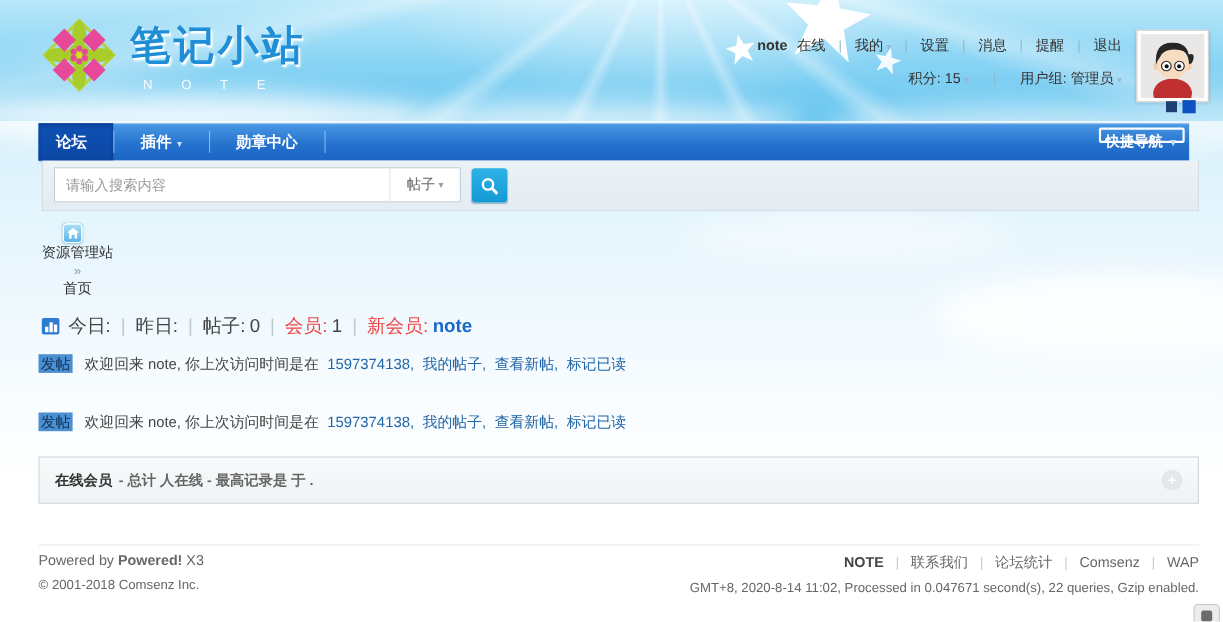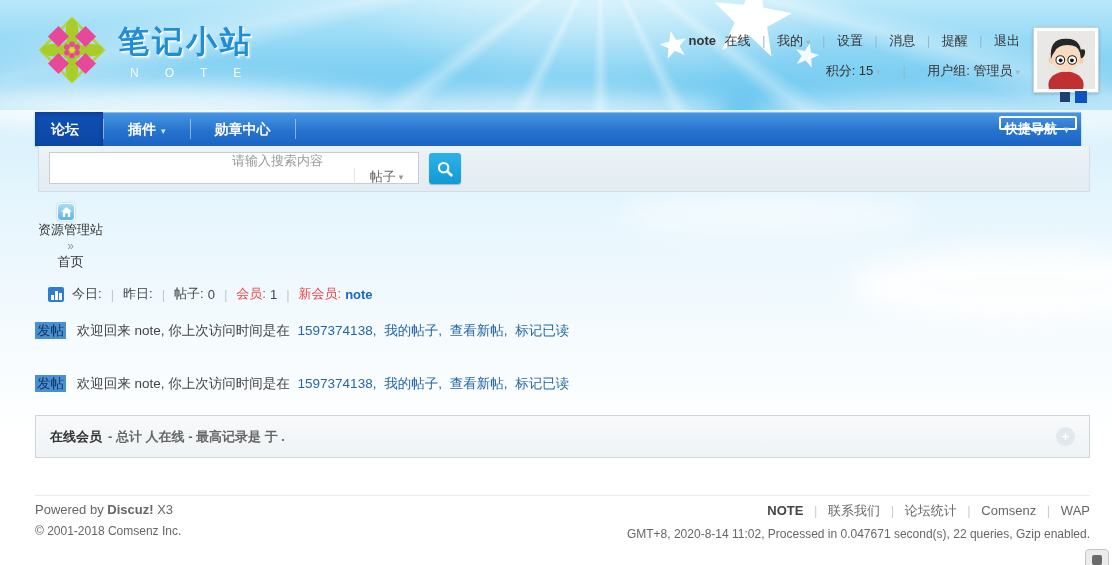--- a/index.html
+++ b/index.html
@@ -26,21 +26,21 @@
   }
   .cloud { position:absolute; background:#fff; border-radius:50%; filter:blur(12px); }
   .star { position:absolute; background:#fff;
     clip-path:polygon(50% 0%,63% 36%,100% 38%,71% 60%,82% 97%,50% 74%,18% 97%,29% 60%,0% 38%,37% 36%);
     filter:drop-shadow(0 0 3px rgba(255,255,255,.9)); }
   
   .logo { position:absolute; top:16px; left:38px; display:flex; align-items:center; cursor:pointer; }
   .logo svg { display:block; }
   .logo-text { margin-left:12px; }
   .site-title {
-    font-size:31px; font-weight:bold; color:#1f8ed6; letter-spacing:3px;
+    font-size:37px; font-weight:bold; color:#1f8ed6; letter-spacing:3px;
     text-shadow:1px 1px 0 #fff, 2px 2px 2px rgba(255,255,255,.7);
   }
   .site-sub { margin-top:3px; padding-left:12px; color:#fefefe; font-size:12px; letter-spacing:26px; opacity:.95; }
   
   .user-menu { position:absolute; top:32px; right:92px; text-align:right; font-size:13px; color:#333; white-space:nowrap; }
   .user-menu .row2 { margin-top:12px; }
   .user-menu a { color:#333; text-decoration:none; cursor:pointer; }
   .uname { font-weight:bold; }
   .sep { color:#8fb6cf; margin:0 8px; font-size:12px; }
   .caret { color:#9db8cd; font-size:9px; margin-left:3px; }
@@ -73,21 +73,21 @@
     color:#fff; font-weight:bold; font-size:13px; cursor:pointer;
   }
   
   .search-strip {
     position:absolute; top:146px; left:38px; width:1052px; height:46px;
     background:linear-gradient(180deg,#ecf2f6 0%,#e3ecf2 100%);
     border:1px solid #d3dde4; border-top:none;
   }
   .search-box {
     position:absolute; left:10px; top:6px; width:370px; height:32px;
-    background:#fff; border:1px solid #c5cdd3; display:flex; align-items:flex-end;flex-direction:column;
+    background:#fff; border:1px solid #c5cdd3; display:flex; align-items:center;
   }
   .search-input { flex:1; border:none; outline:none; height:100%; padding:0 10px; font-size:13px; color:#666; background:transparent; font-family:inherit; }
   .search-input::placeholder { color:#9a9a9a; }
   .search-scope { width:64px; height:100%; border-left:1px solid #e4e4e4; display:flex; align-items:center; justify-content:center; font-size:13px; color:#666; cursor:pointer; }
   .search-scope .caret { color:#999; }
   .search-btn {
     position:absolute; left:390px; top:7px; width:32px; height:31px;
     background:linear-gradient(180deg,#2db2e8 0%,#139ad3 100%);
     border:none; border-radius:3px; cursor:pointer; display:flex; align-items:center; justify-content:center;
     box-shadow:0 1px 1px rgba(0,60,110,.3);
@@ -96,21 +96,21 @@
   .breadcrumb { position:absolute; top:203px; left:38px; display:flex; align-items:center; font-size:13px; color:#333;flex-direction:column; }
   .home-ico {
     width:18px; height:18px; border-radius:4px; margin-right:9px; cursor:pointer;
     background:linear-gradient(180deg,#a9def5 0%,#5cb5e8 100%);
     border:1px solid #fff; box-shadow:0 0 2px rgba(0,80,140,.35);
     display:flex; align-items:center; justify-content:center;
   }
   .breadcrumb a { color:#333; text-decoration:none; cursor:pointer; }
   .crumb-sep { color:#8a9aa6; margin:0 7px; font-size:12px; }
   
-  .stats { position:absolute; top:285px; left:38px; display:flex; align-items:center; font-size:13px; color:#444; white-space:nowrap;margin-left:10px; }
+  .stats { position:absolute; top:285px; left:38px; display:flex; align-items:center; font-size:17px; color:#444; white-space:nowrap; }
   .stats-ico { width:16px; height:15px; background:#2e7cd0; border-radius:2px; margin-right:8px;
     display:flex; align-items:flex-end; justify-content:center; gap:1px; padding:2px 2px; }
   .stats-ico i { display:block; width:3px; background:#fff; }
   .stats-ico i:nth-child(1){height:5px;} .stats-ico i:nth-child(2){height:9px;} .stats-ico i:nth-child(3){height:7px;}
   .stat-red { color:#ef4444; }
   .stat-val { margin-left:4px; }
   .stat-link { color:#1a66c9; font-weight:bold; margin-left:4px; text-decoration:none; cursor:pointer; }
   .pipe { color:#c0c8ce; margin:0 9px; }
   
   .welcome { position:absolute; left:35px; font-size:13.5px; color:#444; white-space:nowrap; }
@@ -320,21 +320,21 @@
 <div class="online-box">
   <span class="online-title">在线会员</span>
   <span class="online-detail">- 总计 人在线 - 最高记录是 于 .</span>
   <span class="plus-circle">+</span>
 </div>
 
 <div class="footer">
   <div class="f-left">
     <div>
       <span>Powered by</span>
-      <a class="brand">Discuz!</a>
+      <a class="brand">Powered!</a>
       <span>X3</span>
     </div>
     <div class="f-line2">© 2001-2018 Comsenz Inc.</div>
   </div>
   <div class="f-right">
     <div>
       <span class="f-site">NOTE</span>
       <span class="f-sep">|</span>
       <a>联系我们</a>
       <span class="f-sep">|</span>

